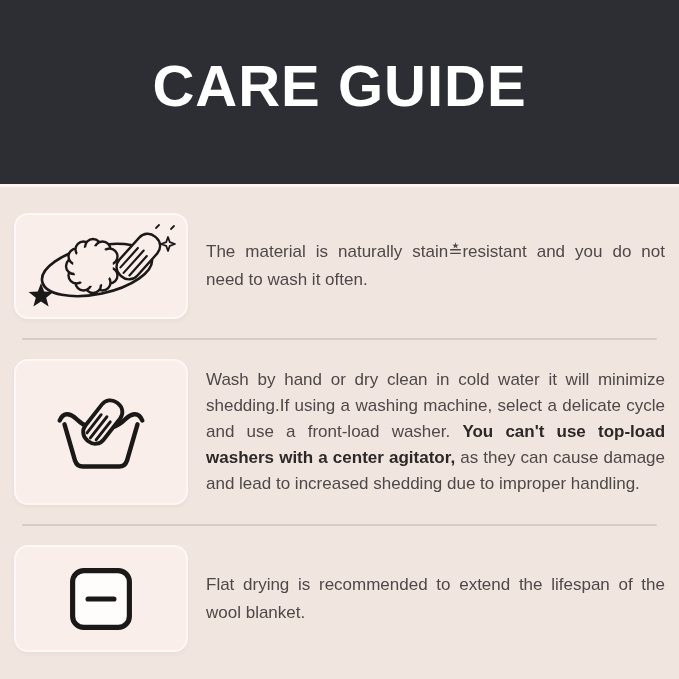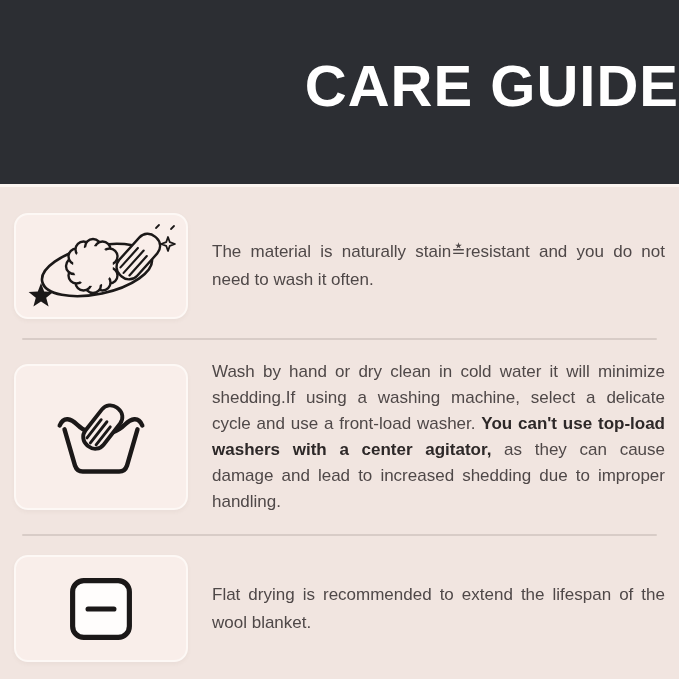--- a/index.html
+++ b/index.html
@@ -4,24 +4,24 @@
 <style>
   :root{
     --header-bg:#2c2e33; --page-bg:#f1e5e0; --card-bg:#f9eeea;
     --card-border:#fdf8f5; --divider:#d8ccc7; --text:#4f4848;
     --text-bold:#2d2828; --title:#ffffff; --icon-ink:#1b1818;
   }
   *{margin:0;padding:0;box-sizing:border-box;}
   html,body{width:679px;height:679px;overflow:hidden;}
   body{background:var(--page-bg);font-family:"Liberation Sans","DejaVu Sans",sans-serif;}
   .canvas{width:679px;height:679px;position:relative;}
-  .header{height:184px;background:var(--header-bg);display:flex;align-items:center;justify-content:flex-end;padding-bottom:14px;}
+  .header{height:184px;background:var(--header-bg);display:flex;align-items:center;justify-content:center;padding-bottom:14px;}
   .title{color:var(--title);font-size:58px;font-weight:bold;letter-spacing:1px;}
   .content{border-top:3px solid #fbf4f0;padding:26px 14px 0 14px;}
-  .row{display:flex;gap:24px;align-items:center;}
+  .row{display:flex;gap:18px;align-items:center;}
   .card{width:174px;flex:none;background:var(--card-bg);border:2px solid var(--card-border);
         border-radius:14px;display:flex;align-items:center;justify-content:center;
         box-shadow:0 2px 4px rgba(100,70,60,.05);}
   .card.c1{height:106px}
   .card.c2{height:146px}
   .card.c3{height:107px}
   .text{flex:1;color:var(--text);font-size:17px;text-align:justify;}
   .text.s1 p,.text.s3 p{line-height:28px;}
   .text.s2 p{line-height:26px;}
   .text b{color:var(--text-bold);font-weight:bold;}

